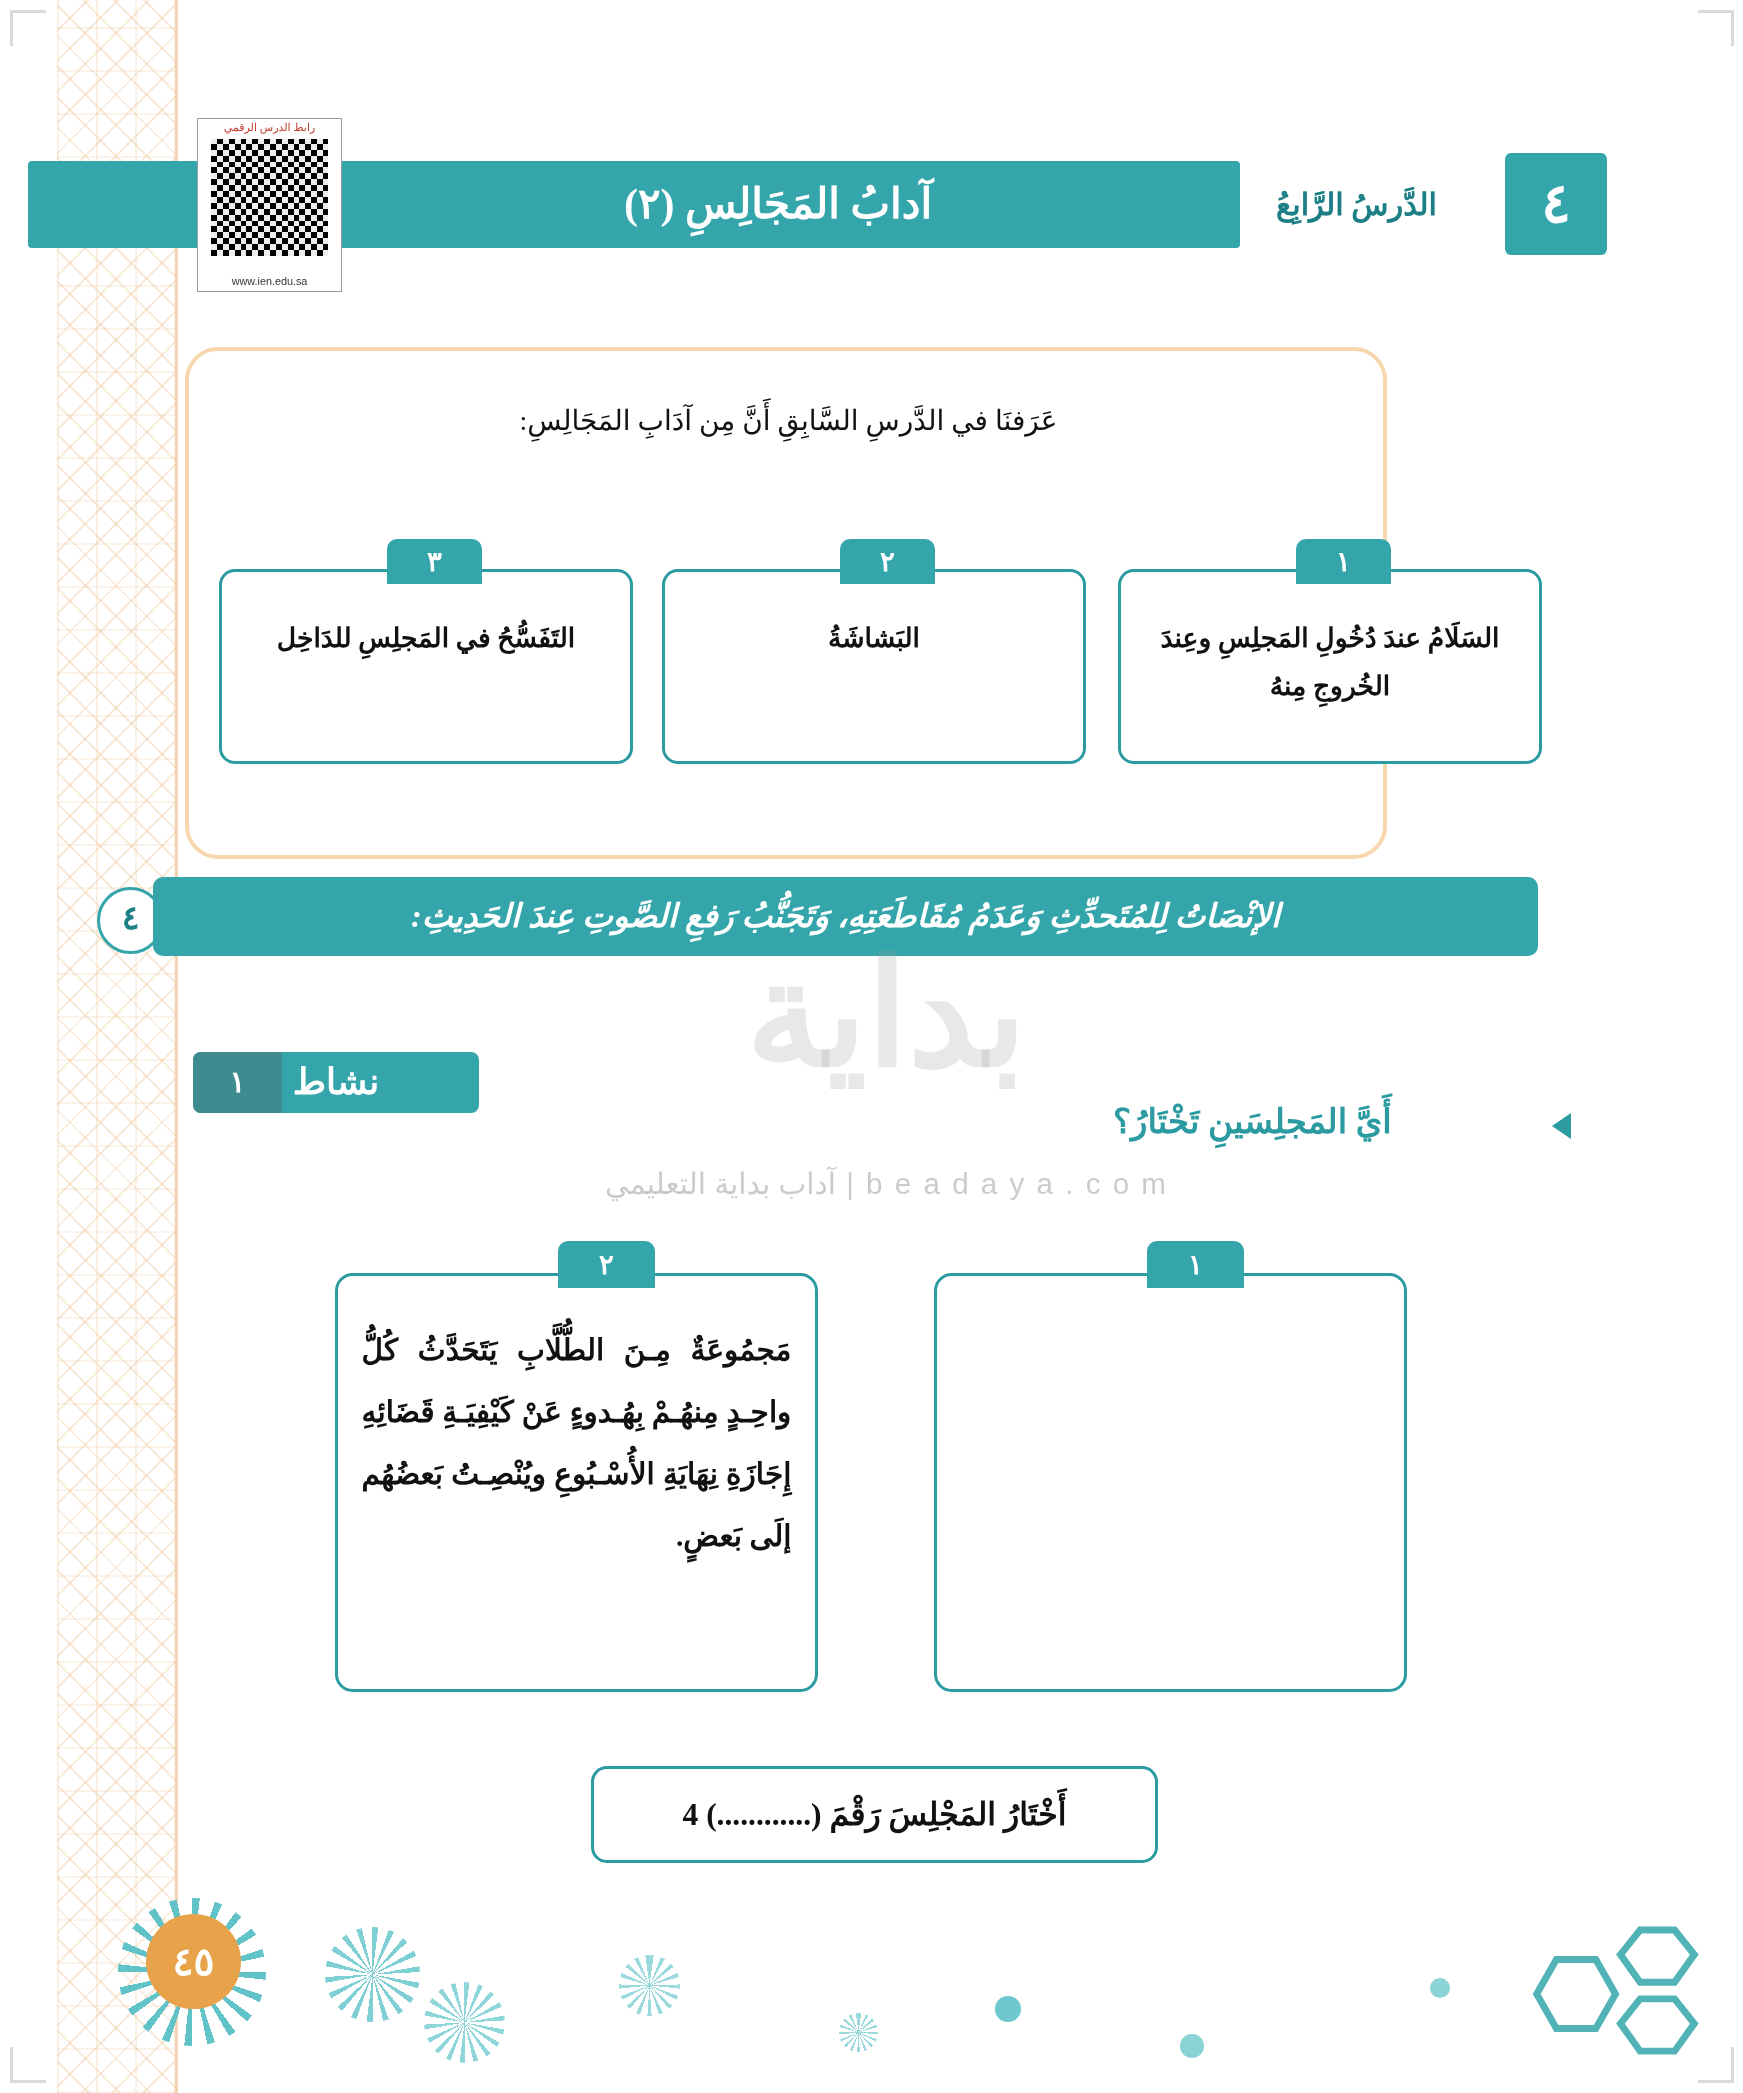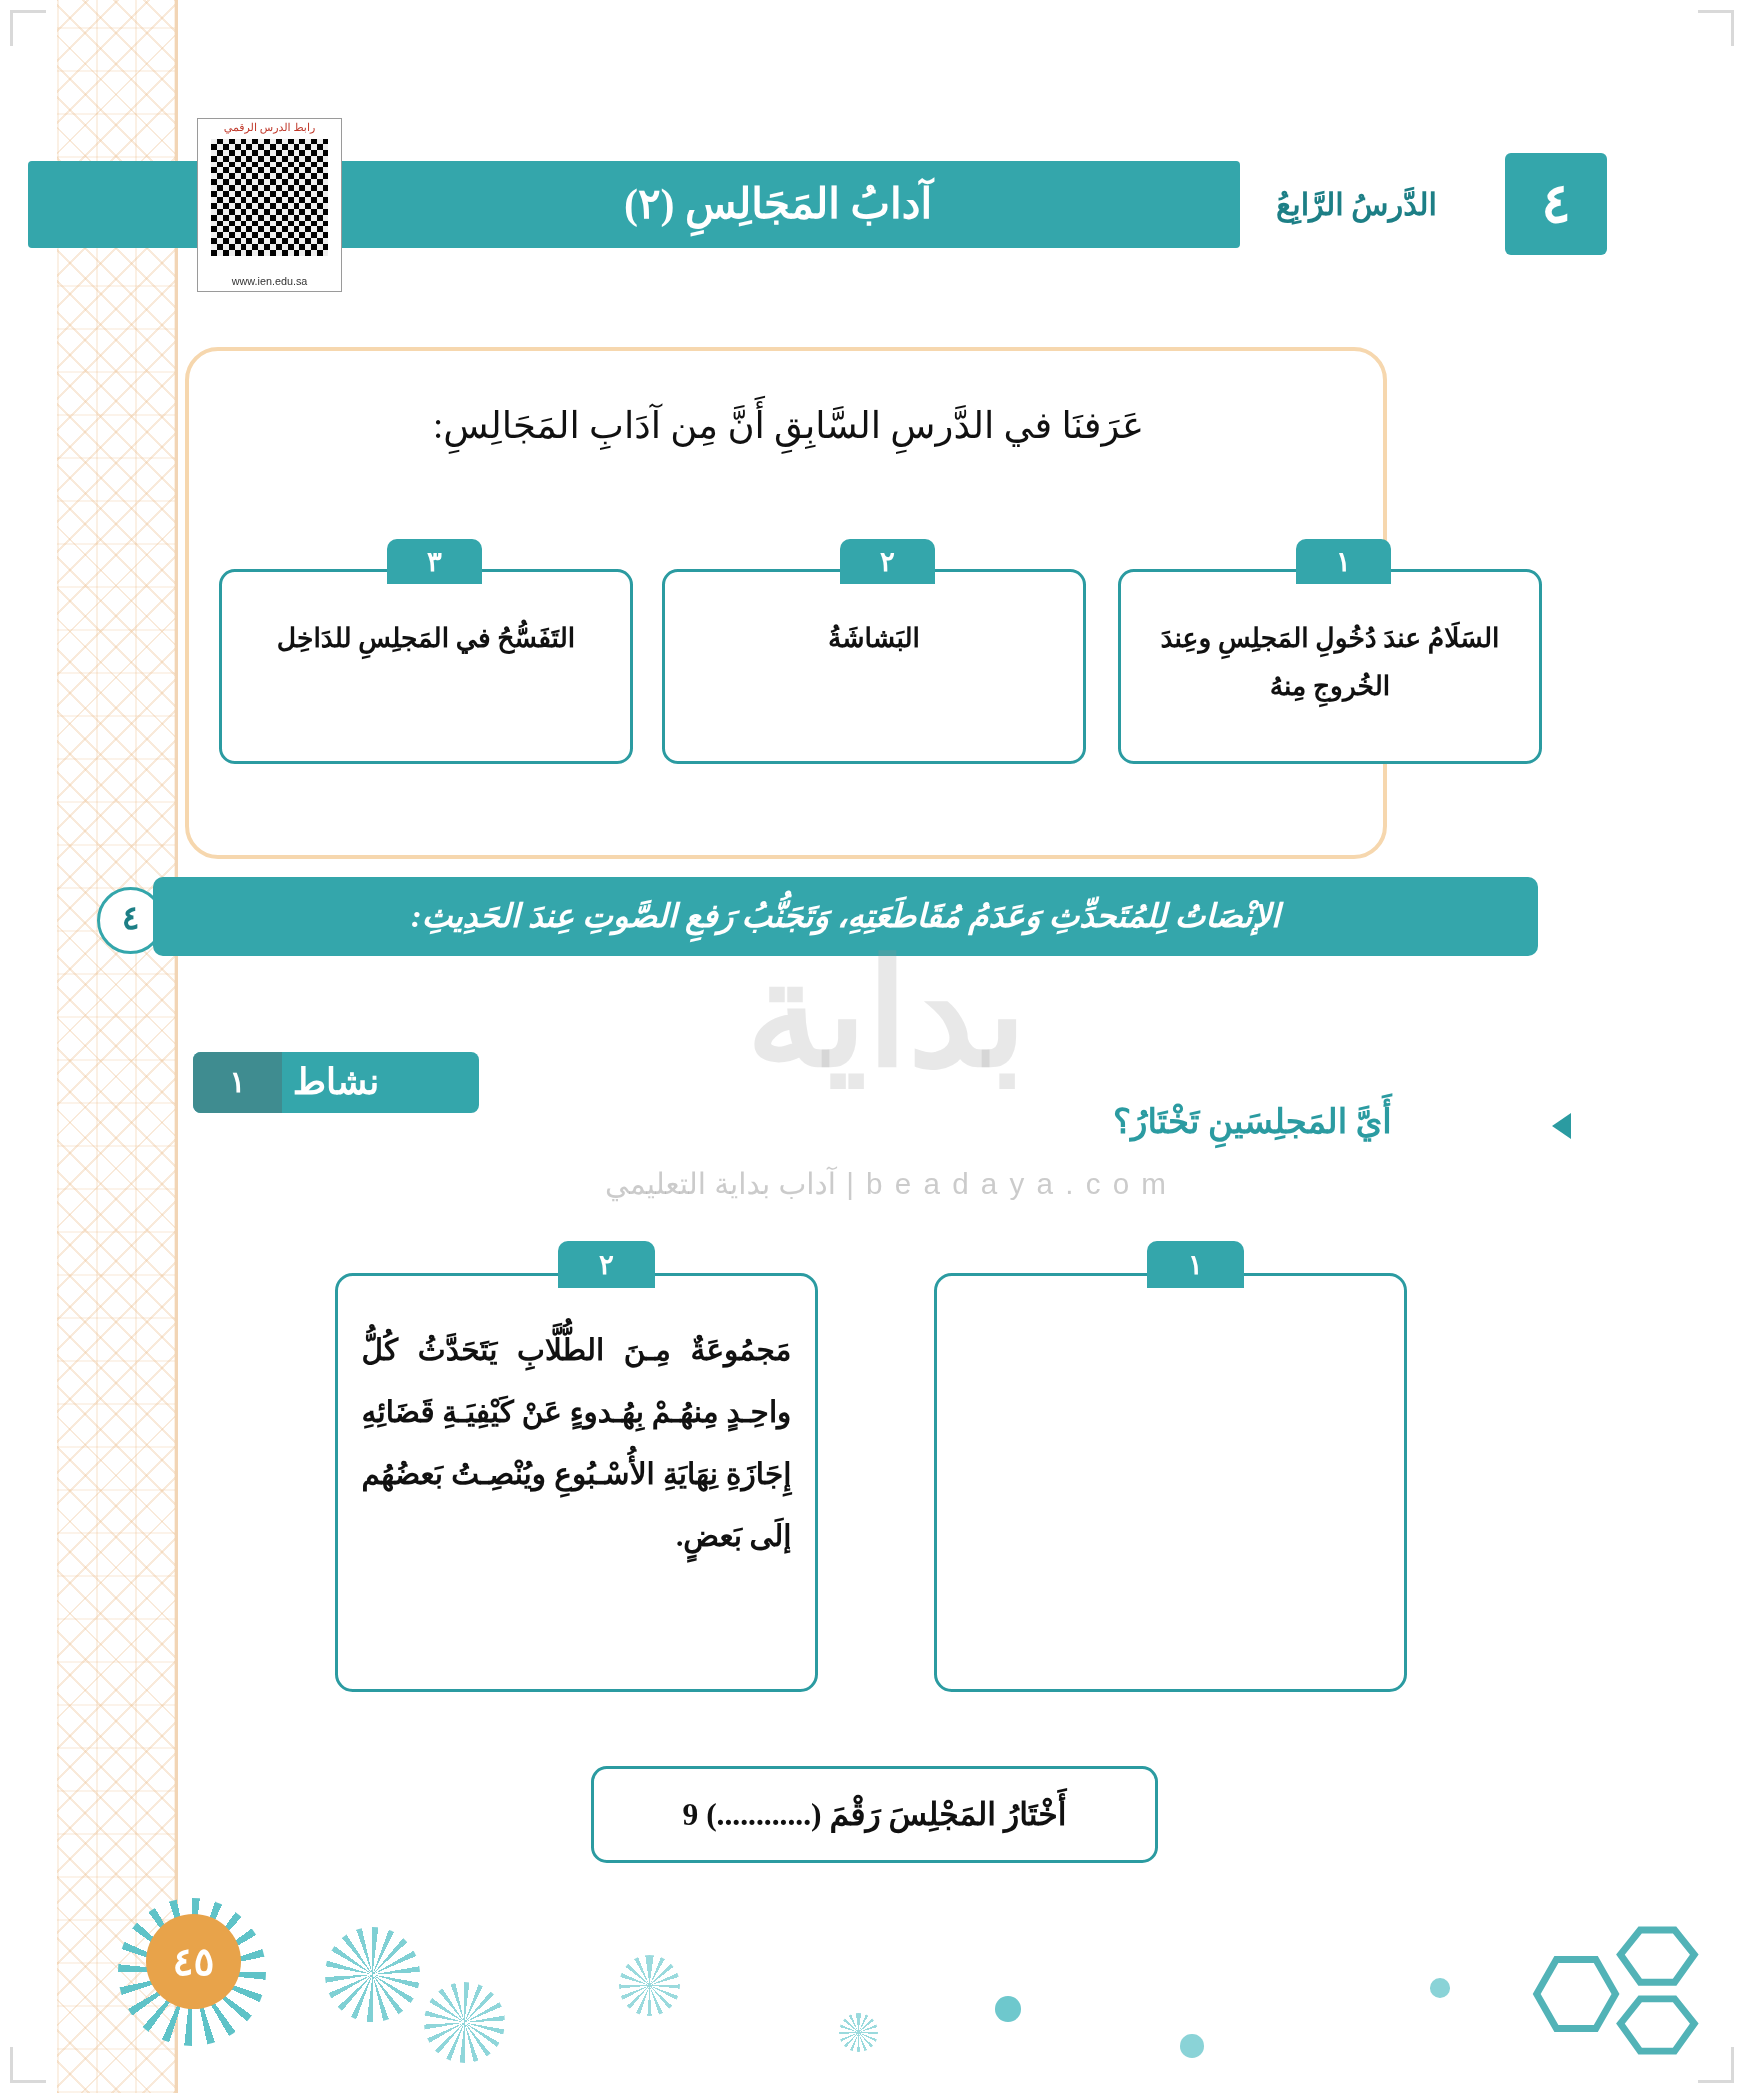--- a/index.html
+++ b/index.html
@@ -73,21 +73,21 @@
   }
 
   
   .intro-wrap{
     position:absolute;top:347px;left:185px;width:1202px;height:512px;
     border:4.9px solid #f6d7ae;border-radius:33px;border-top-color:#f6d7ae;
     box-sizing:border-box;
   }
   .intro-text{
     position:absolute;top:404px;left:227px;width:1123px;
-    font-size:37px;color:#111;text-align:center;direction:rtl;
+    font-size:28px;color:#111;text-align:center;direction:rtl;
   }
   
   .box3{
     position:absolute;top:569px;height:195px;box-sizing:border-box;
     border:3px solid #2b9ba1;border-radius:15.8px;background:#fff;
   }
   .box3 .num{
     position:absolute;top:-33px;width:95px;height:45px;background:#34a6ab;
     border-radius:9.9px 9.9px 0 0;color:#fff;font-size:27.6px;font-weight:bold;
     text-align:center;line-height:45px;
@@ -267,21 +267,21 @@
 
 <div class="card" id="c1">
   <div class="num">١</div>
 </div>
 <div class="card" id="c2">
   <div class="num">٢</div>
   <div class="body">مَجمُوعَةٌ مِـنَ الطُّلَّابِ يَتَحَدَّثُ كُلُّ واحِـدٍ مِنهُـمْ بِهُـدوءٍ عَنْ كَيْفِيَـةِ قَضَائِهِ إِجَازَةِ نِهَايَةِ الأُسْـبُوعِ ويُنْصِـتُ بَعضُهُم إلَى بَعضٍ.</div>
 </div>
 
 <div class="answer">
-  <div class="t">أَخْتَارُ المَجْلِسَ رَقْمَ (............) 9</div>
+  <div class="t">أَخْتَارُ المَجْلِسَ رَقْمَ (............) 4</div>
 </div>
 
 <div class="rosette r1"></div>
 <div class="rosette r2"></div>
 <div class="rosette r3"></div>
 <div class="rosette r4"></div>
 <div class="rosette r5"></div>
 <div class="rosette r6"></div>
 <div class="rosette r7"></div>
 <div class="rosette r8"></div>

